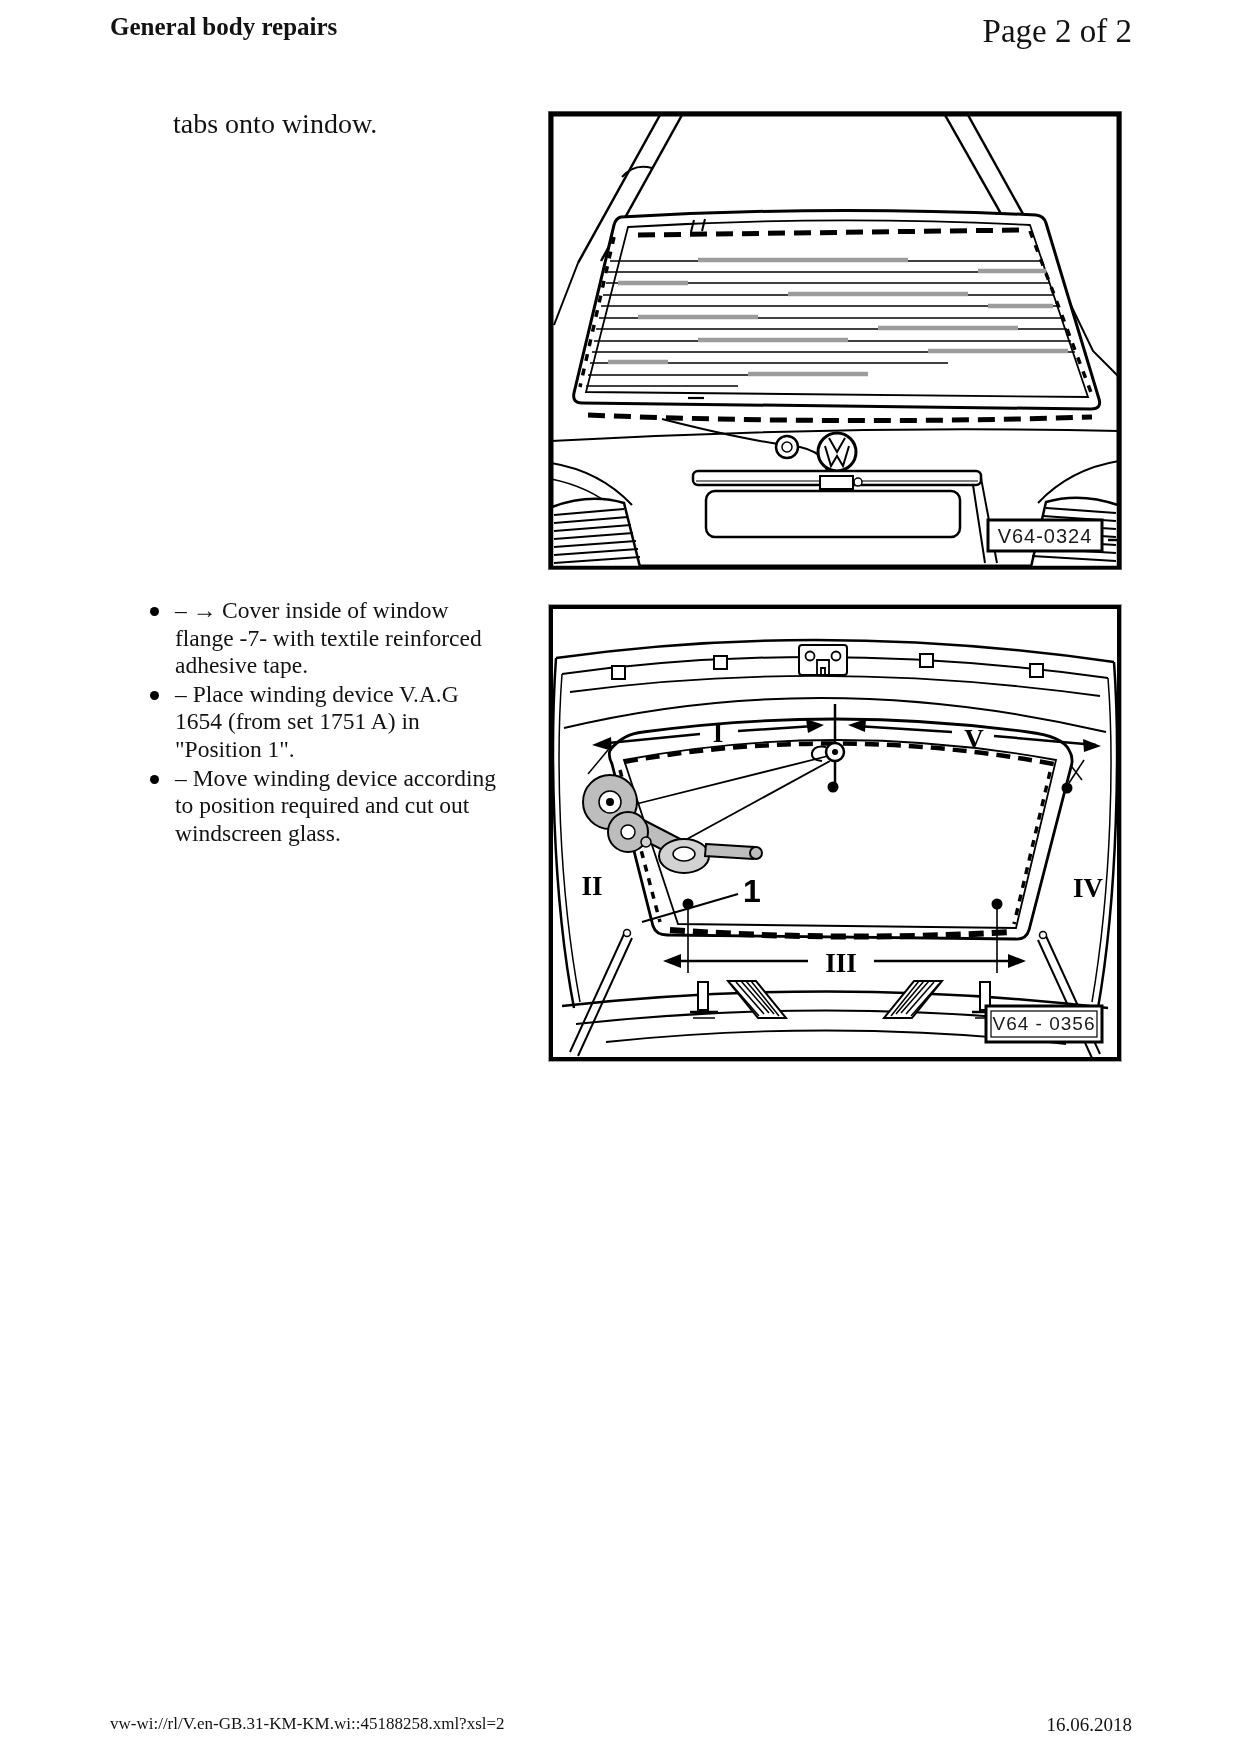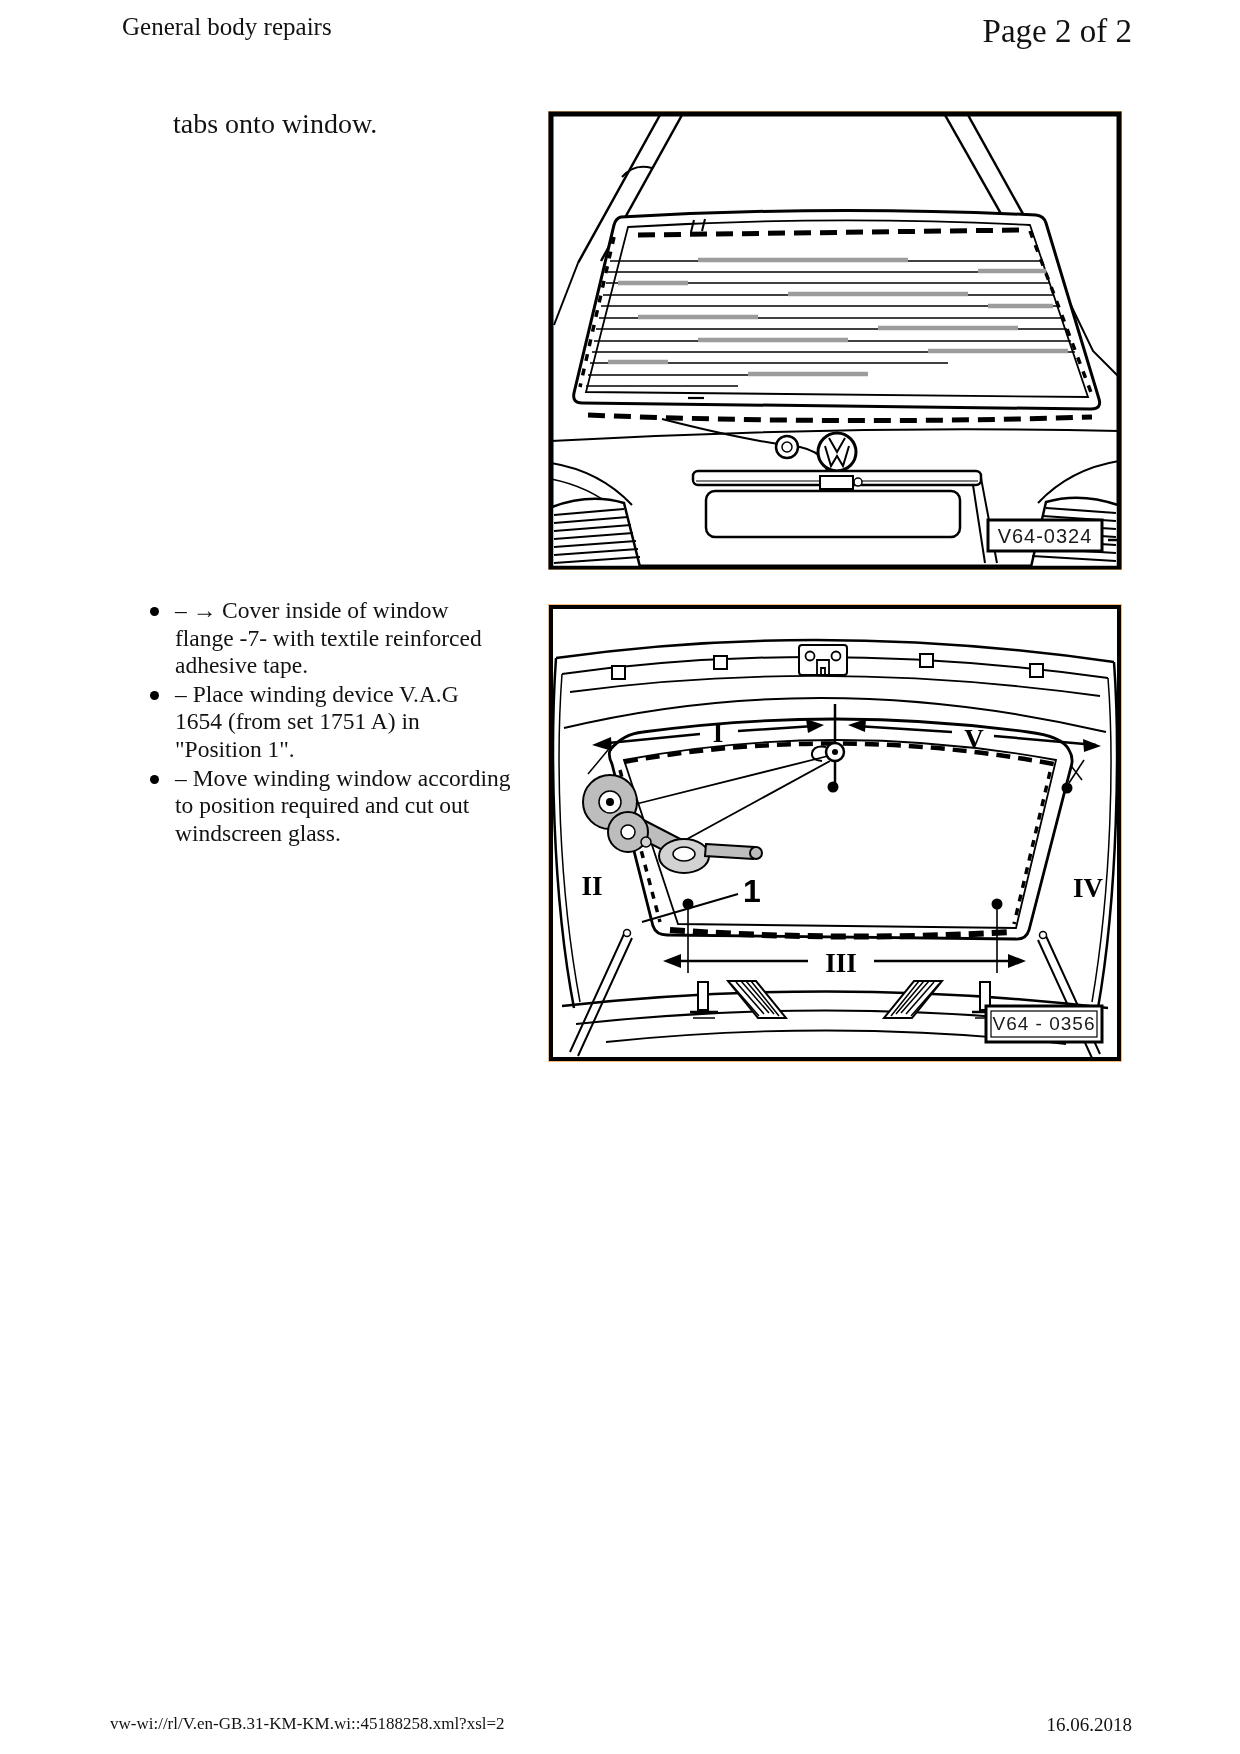--- a/index.html
+++ b/index.html
@@ -5,26 +5,26 @@
   html,body{margin:0;padding:0;background:#e8e8e8;}
   .page{
     position:relative;
     width:1240px;height:1754px;
     background:#ffffff;
     font-family:"Liberation Serif",serif;
     color:#121212;
     overflow:hidden;
     margin:0 auto;
   }
-  .hdr-left{position:absolute;left:122px;top:13px;font-size:25px;}
+  .hdr-left{position:absolute;left:110px;top:13px;font-size:25px;font-weight:bold;}
   .hdr-right{position:absolute;right:108px;top:13px;font-size:33px;}
   .ftr-left{position:absolute;left:110px;top:1714px;font-size:17px;}
   .ftr-right{position:absolute;right:108px;top:1714px;font-size:19px;}
   .intro{position:absolute;left:173px;top:108px;font-size:28px;}
-  .fig{position:absolute;background:#fdba74;}
+  .fig{position:absolute;background:#a3a3a3;}
   #fig1{left:548px;top:111px;width:574px;height:459px;}
   #fig2{left:548px;top:604px;width:574px;height:458px;}
   ul.instructions{
     position:absolute;left:147px;top:597px;width:392px;
     list-style:none;margin:0;padding:0;
   }
   ul.instructions li{
     position:relative;
     padding-left:28px;
     margin:0 0 1px 0;
@@ -161,21 +161,21 @@
     </svg>
   </div>
 
   <ul class="instructions">
     <li>– → Cover inside of window
 flange -7- with textile reinforced
 adhesive tape.</li>
     <li>– Place winding device V.A.G
 1654 (from set 1751 A) in
 "Position 1".</li>
-    <li>– Move winding window according
+    <li>– Move winding device according
 to position required and cut out
 windscreen glass.</li>
   </ul>
 
   <div class="fig" id="fig2">
     <svg viewBox="0 0 574 458" width="574" height="458">
       <rect x="3" y="3" width="568" height="452" class="fw" stroke-width="4"></rect>
 
       <g>
         <path class="ln" stroke-width="2.5" d="M8,54 Q275,16 566,58"></path>

